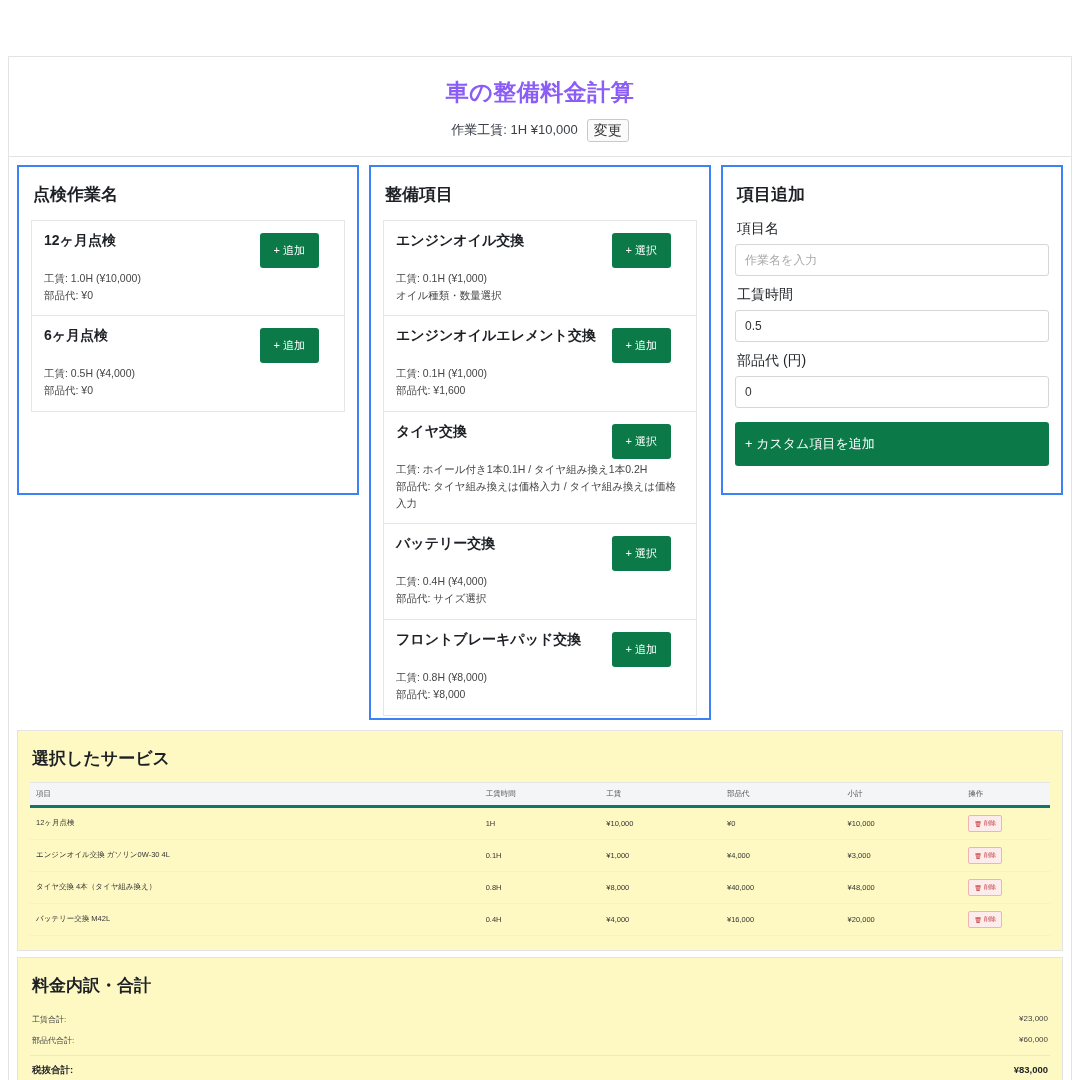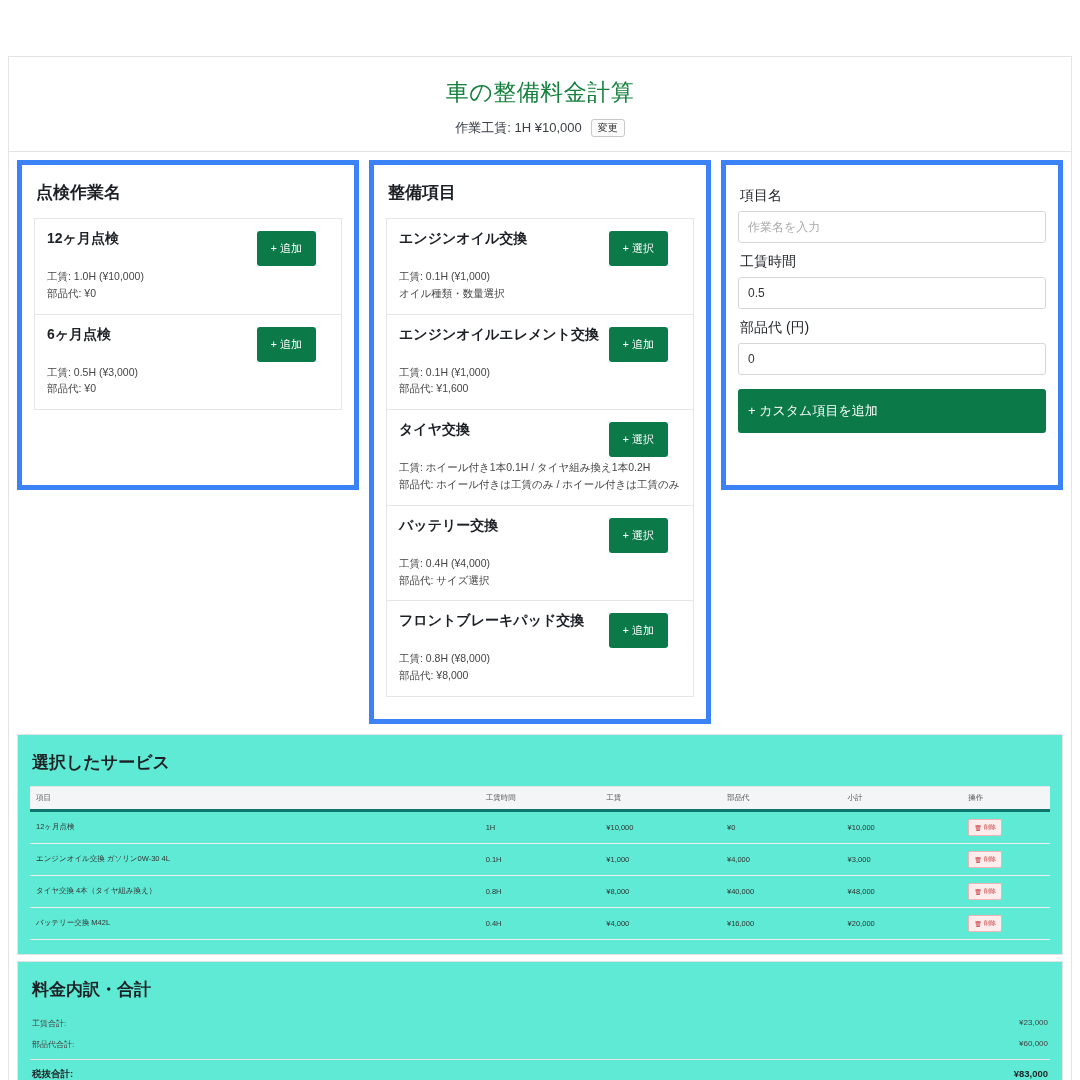--- a/index.html
+++ b/index.html
@@ -26,55 +26,55 @@
   }
   
   .header {
     border-bottom: 1px solid #e3e3e3;
     padding: 20px 12px 14px 12px;
     text-align: center;
     background: #fff;
   }
   .header-title {
     font-size: 23px;
-    font-weight: normal;
-    color: #15803d;
+    font-weight: bold;
+    color: #8b5cf6;
     letter-spacing: .5px;
   }
   .header-sub {
     margin-top: 11px;
     font-size: 13px;
     color: #3b4048;
     display: flex;
     align-items: center;
     justify-content: center;
     gap: 9px;
   }
   .btn-change {
     border: 1px solid #c9c9c9;
     background: #fbfbfb;
     border-radius: 3px;
-    font-size: 10px;
+    font-size: 14px;
     color: #333;
     padding: 2px 6px;
     line-height: 1.2;
     cursor: pointer;
   }
   
   .cols {
     display: flex;
     gap: 10px;
     padding: 8px 8px 4px 8px;
     align-items: flex-start;
   }
   .col {
-    border: 5px solid #3b82f6;
+    border: 2px solid #3b82f6;
     background: #fff;
     flex: 1 1 0;
-    padding: 12px 12px 22px 12px;
+    padding: 12px 12px 2px 12px;
     min-height: 330px;
   }
   .col-title {
     font-size: 17px;
     font-weight: bold;
     color: #1d2025;
     margin: 4px 0 14px 2px;
   }
   .card {
     border: 1px solid #e6e6e6;
@@ -135,21 +135,21 @@
     border: 0;
     border-radius: 3px;
     padding: 13px 10px;
     font-size: 13px;
     text-align: left;
     cursor: pointer;
   }
   
   .panel {
     border: 1px solid #e3e3e3;
-    background: #5eead4;
+    background: #fef9c3;
     margin: 6px 8px 0 8px;
     padding: 12px 12px 14px 12px;
   }
   .panel-title {
     font-size: 17px;
     font-weight: bold;
     color: #1d2025;
     margin: 4px 0 12px 2px;
   }
   table.svc {
@@ -219,21 +219,21 @@
 
         <div class="card">
           <div class="card-name">12ヶ月点検</div>
           <div class="card-line">工賃: 1.0H (¥10,000)</div>
           <div class="card-line">部品代: ¥0</div>
           <button class="card-btn">+ 追加</button>
         </div>
 
         <div class="card">
           <div class="card-name">6ヶ月点検</div>
-          <div class="card-line">工賃: 0.5H (¥3,000)</div>
+          <div class="card-line">工賃: 0.5H (¥4,000)</div>
           <div class="card-line">部品代: ¥0</div>
           <button class="card-btn">+ 追加</button>
         </div>
       </div>
 
       <div class="col">
         <div class="col-title">整備項目</div>
 
         <div class="card">
           <div class="card-name">エンジンオイル交換</div>
@@ -245,40 +245,41 @@
         <div class="card">
           <div class="card-name">エンジンオイルエレメント交換</div>
           <div class="card-line">工賃: 0.1H (¥1,000)</div>
           <div class="card-line">部品代: ¥1,600</div>
           <button class="card-btn">+ 追加</button>
         </div>
 
         <div class="card">
           <div class="card-name">タイヤ交換</div>
           <div class="card-line">工賃: ホイール付き1本0.1H / タイヤ組み換え1本0.2H</div>
-          <div class="card-line">部品代: ホイール付きは工賃のみ / ホイール付きは工賃のみ</div>
+          <div class="card-line">部品代: タイヤ組み換えは価格入力 / タイヤ組み換えは価格入力</div>
           <button class="card-btn">+ 選択</button>
         </div>
 
         <div class="card">
           <div class="card-name">バッテリー交換</div>
           <div class="card-line">工賃: 0.4H (¥4,000)</div>
           <div class="card-line">部品代: サイズ選択</div>
           <button class="card-btn">+ 選択</button>
         </div>
 
         <div class="card">
           <div class="card-name">フロントブレーキパッド交換</div>
           <div class="card-line">工賃: 0.8H (¥8,000)</div>
           <div class="card-line">部品代: ¥8,000</div>
           <button class="card-btn">+ 追加</button>
         </div>
       </div>
 
       <div class="col">
+        <div class="col-title">項目追加</div>
 
         <div class="form-label">項目名</div>
         <input class="form-input" type="text" placeholder="作業名を入力" style="">
 
         <div class="form-label">工賃時間</div>
         <input class="form-input" type="text" value="0.5" style="">
 
         <div class="form-label">部品代 (円)</div>
         <input class="form-input" type="text" value="0" style="">
 

